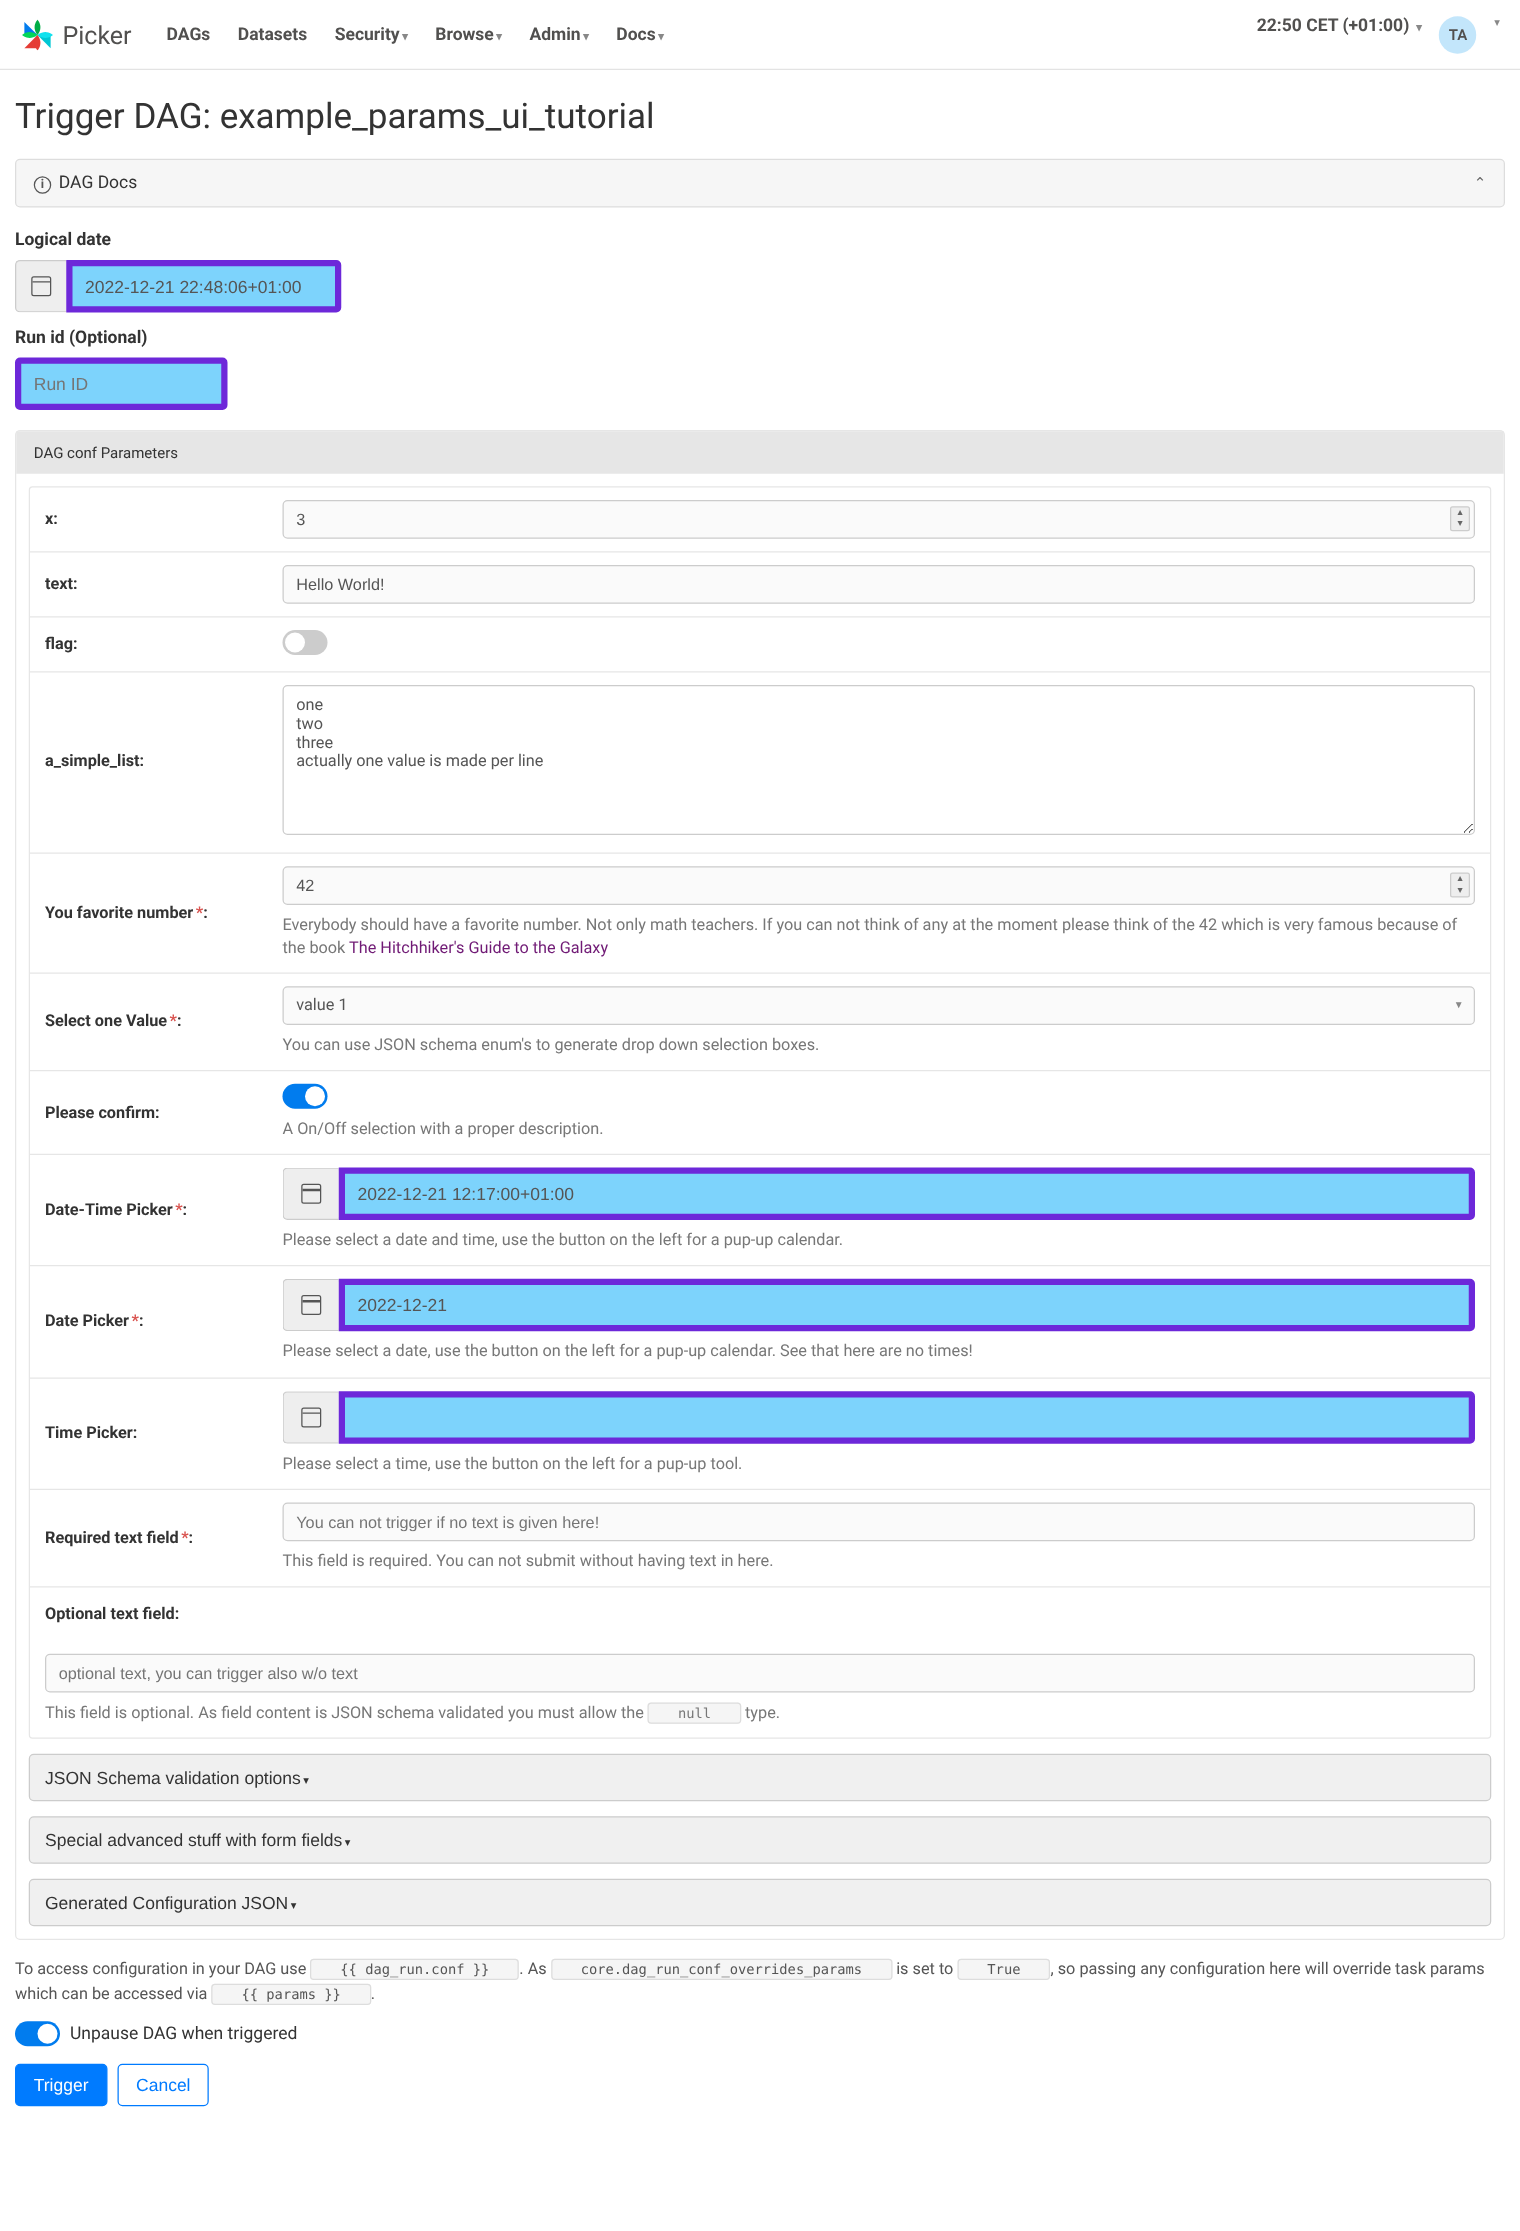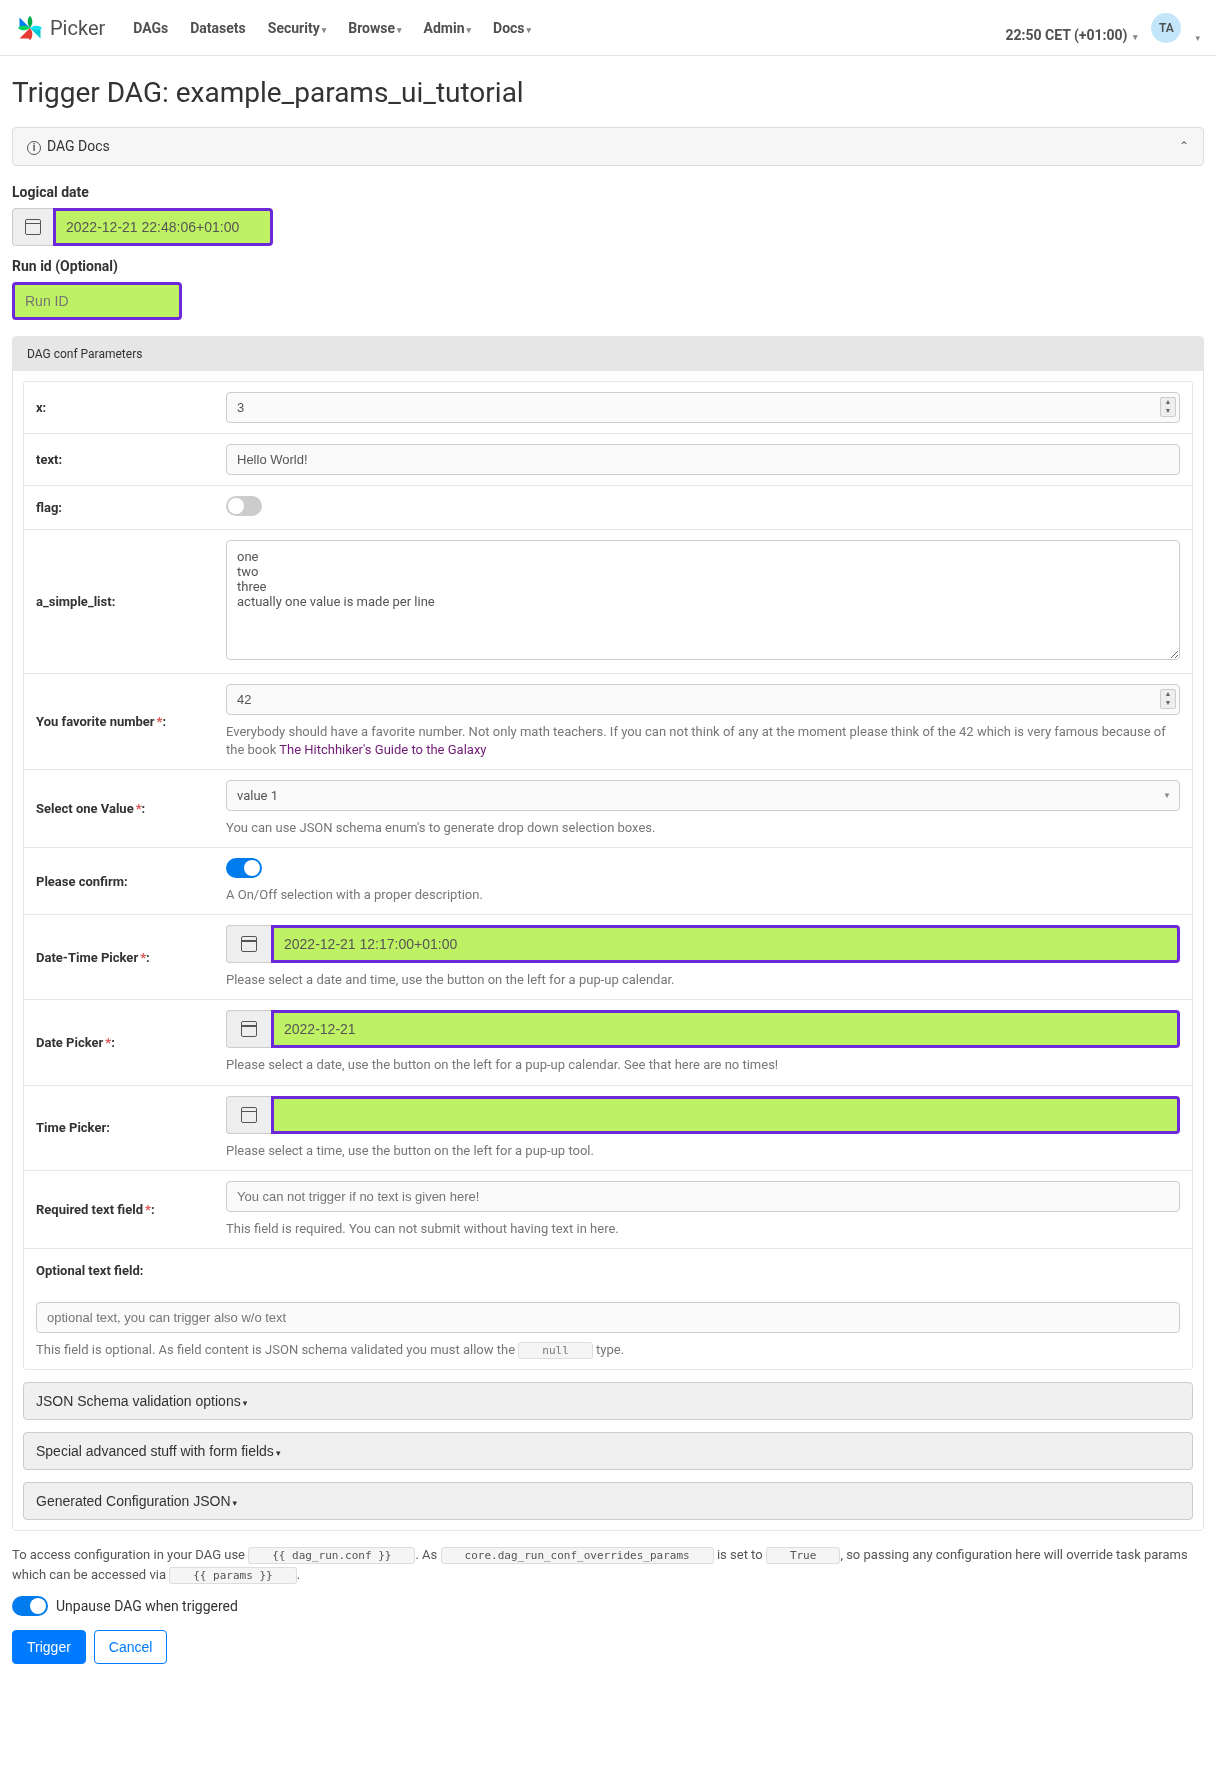--- a/index.html
+++ b/index.html
@@ -16,21 +16,21 @@
   padding: 0 16px;
   height: 56px;
   border-bottom: 1px solid #e3e3e3;
 }
 .logo-wrap { display: flex; align-items: center; margin-right: 28px; }
 .logo-icon { width: 28px; height: 28px; margin-right: 6px; }
 .logo-text { font-size: 20px; font-weight: 400; color: #51504f; }
 .nav-items { display: flex; gap: 22px; }
 .nav-item { font-size: 14px; font-weight: 700; color: #51504f; cursor: pointer; }
 .nav-item .caret { font-size: 9px; color: #888; margin-left: 2px; }
-.nav-right { margin-left: auto; display: flex; align-items: flex-end; gap: 14px; }
+.nav-right { margin-left: auto; display: flex; align-items: flex-start; gap: 14px; }
 .time { font-size: 14px; font-weight: 700; color: #51504f; }
 .avatar {
   width: 30px; height: 30px; border-radius: 50%; background: #c3e6fb;
   display: flex; align-items: center; justify-content: center;
   font-size: 12px; font-weight: 600; color: #51504f;
 }
 .page { padding: 12px; }
 h1.page-title { font-size: 28px; font-weight: 400; color: #333; margin: 8px 0 18px 0; }
 .panel {
   border: 1px solid #ddd; border-radius: 4px; background: #f6f6f6;
@@ -52,22 +52,22 @@
   background: #eee; border: 1px solid #ccc; border-right: none;
   border-radius: 4px 0 0 4px; padding: 8px 12px; display: flex; align-items: center;
 }
 .cal-icon {
   width: 16px; height: 16px; border: 1.5px solid #555; border-radius: 2px; position: relative;
 }
 .cal-icon::before {
   content: ""; position: absolute; top: 3px; left: 0; right: 0; height: 1.5px; background: #555;
 }
 .form-input {
-  border: 3px solid #6d28d9; border-radius: 0 4px 4px 0; padding: 8px 10px;
-  font-size: 14px; color: #555; background: #bef264;
+  border: 5px solid #6d28d9; border-radius: 0 4px 4px 0; padding: 8px 10px;
+  font-size: 14px; color: #555; background: #7dd3fc;
 }
 .form-input.solo { border-radius: 4px; }
 .datetime-input { width: 220px; }
 .runid-input { width: 170px; }
 .params-panel {
   border: 1px solid #e6e6e6; border-radius: 4px; background: #fff;
 }
 .params-panel-header {
   background: #e6e6e6; padding: 10px 14px; font-size: 12px; color: #333;
 }

